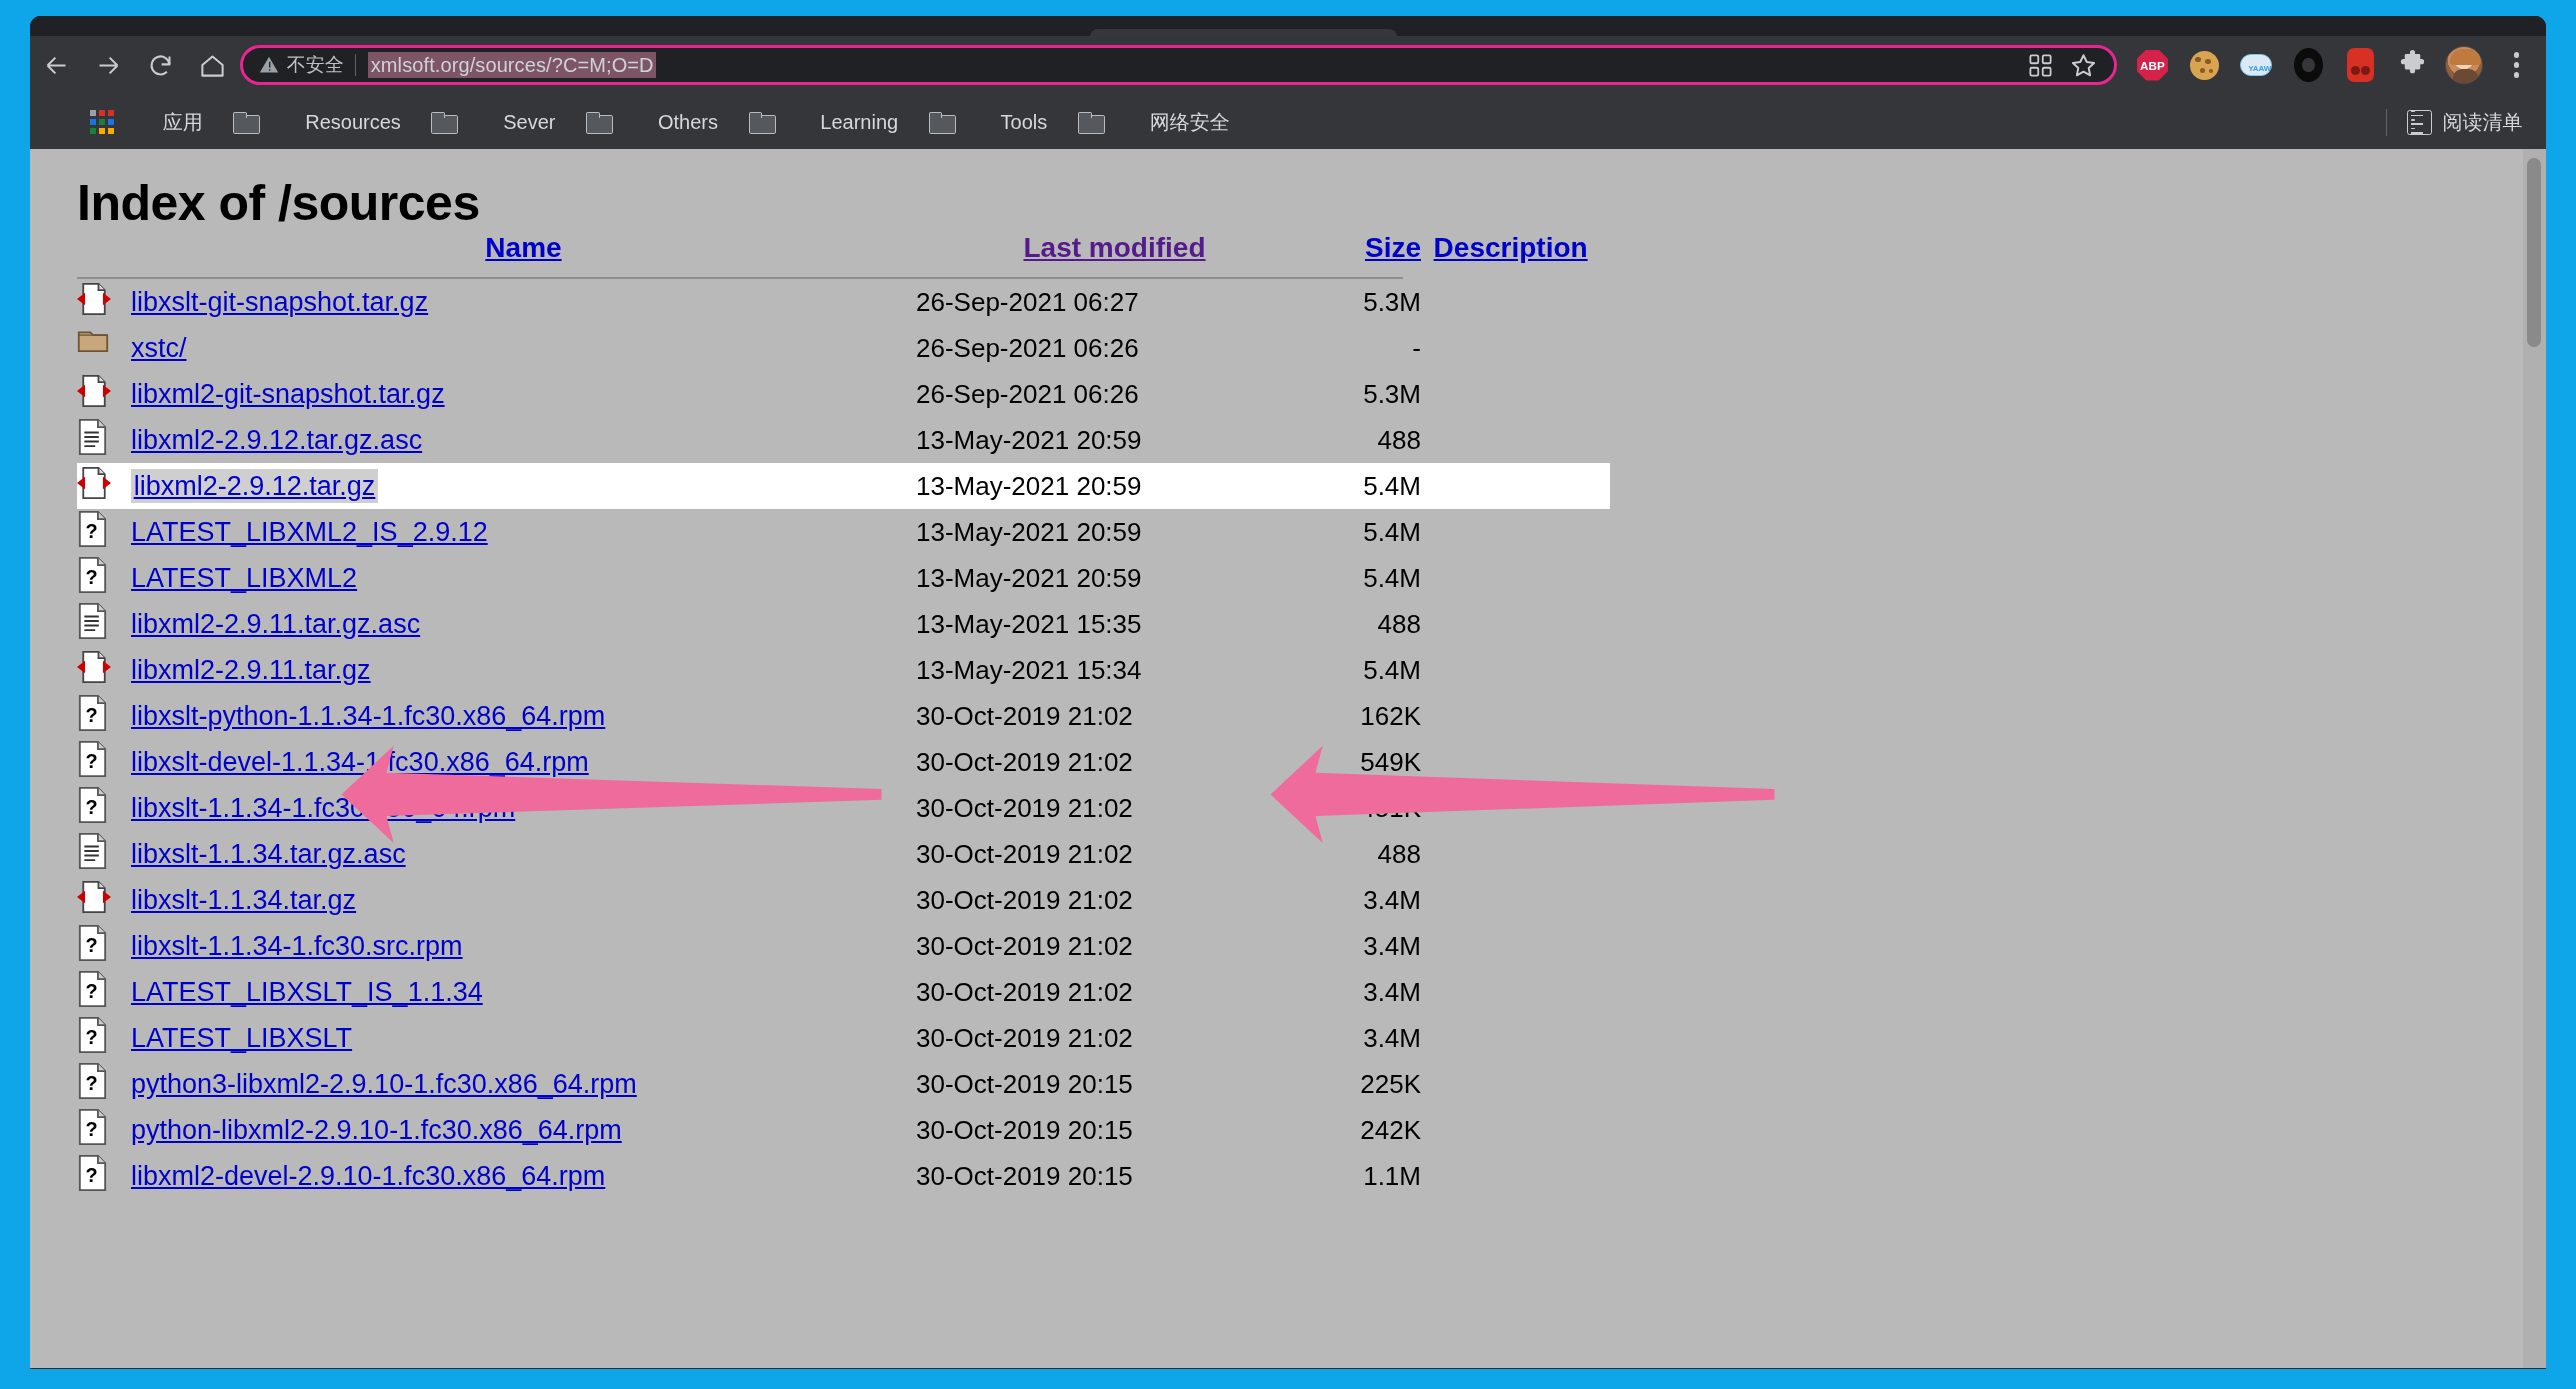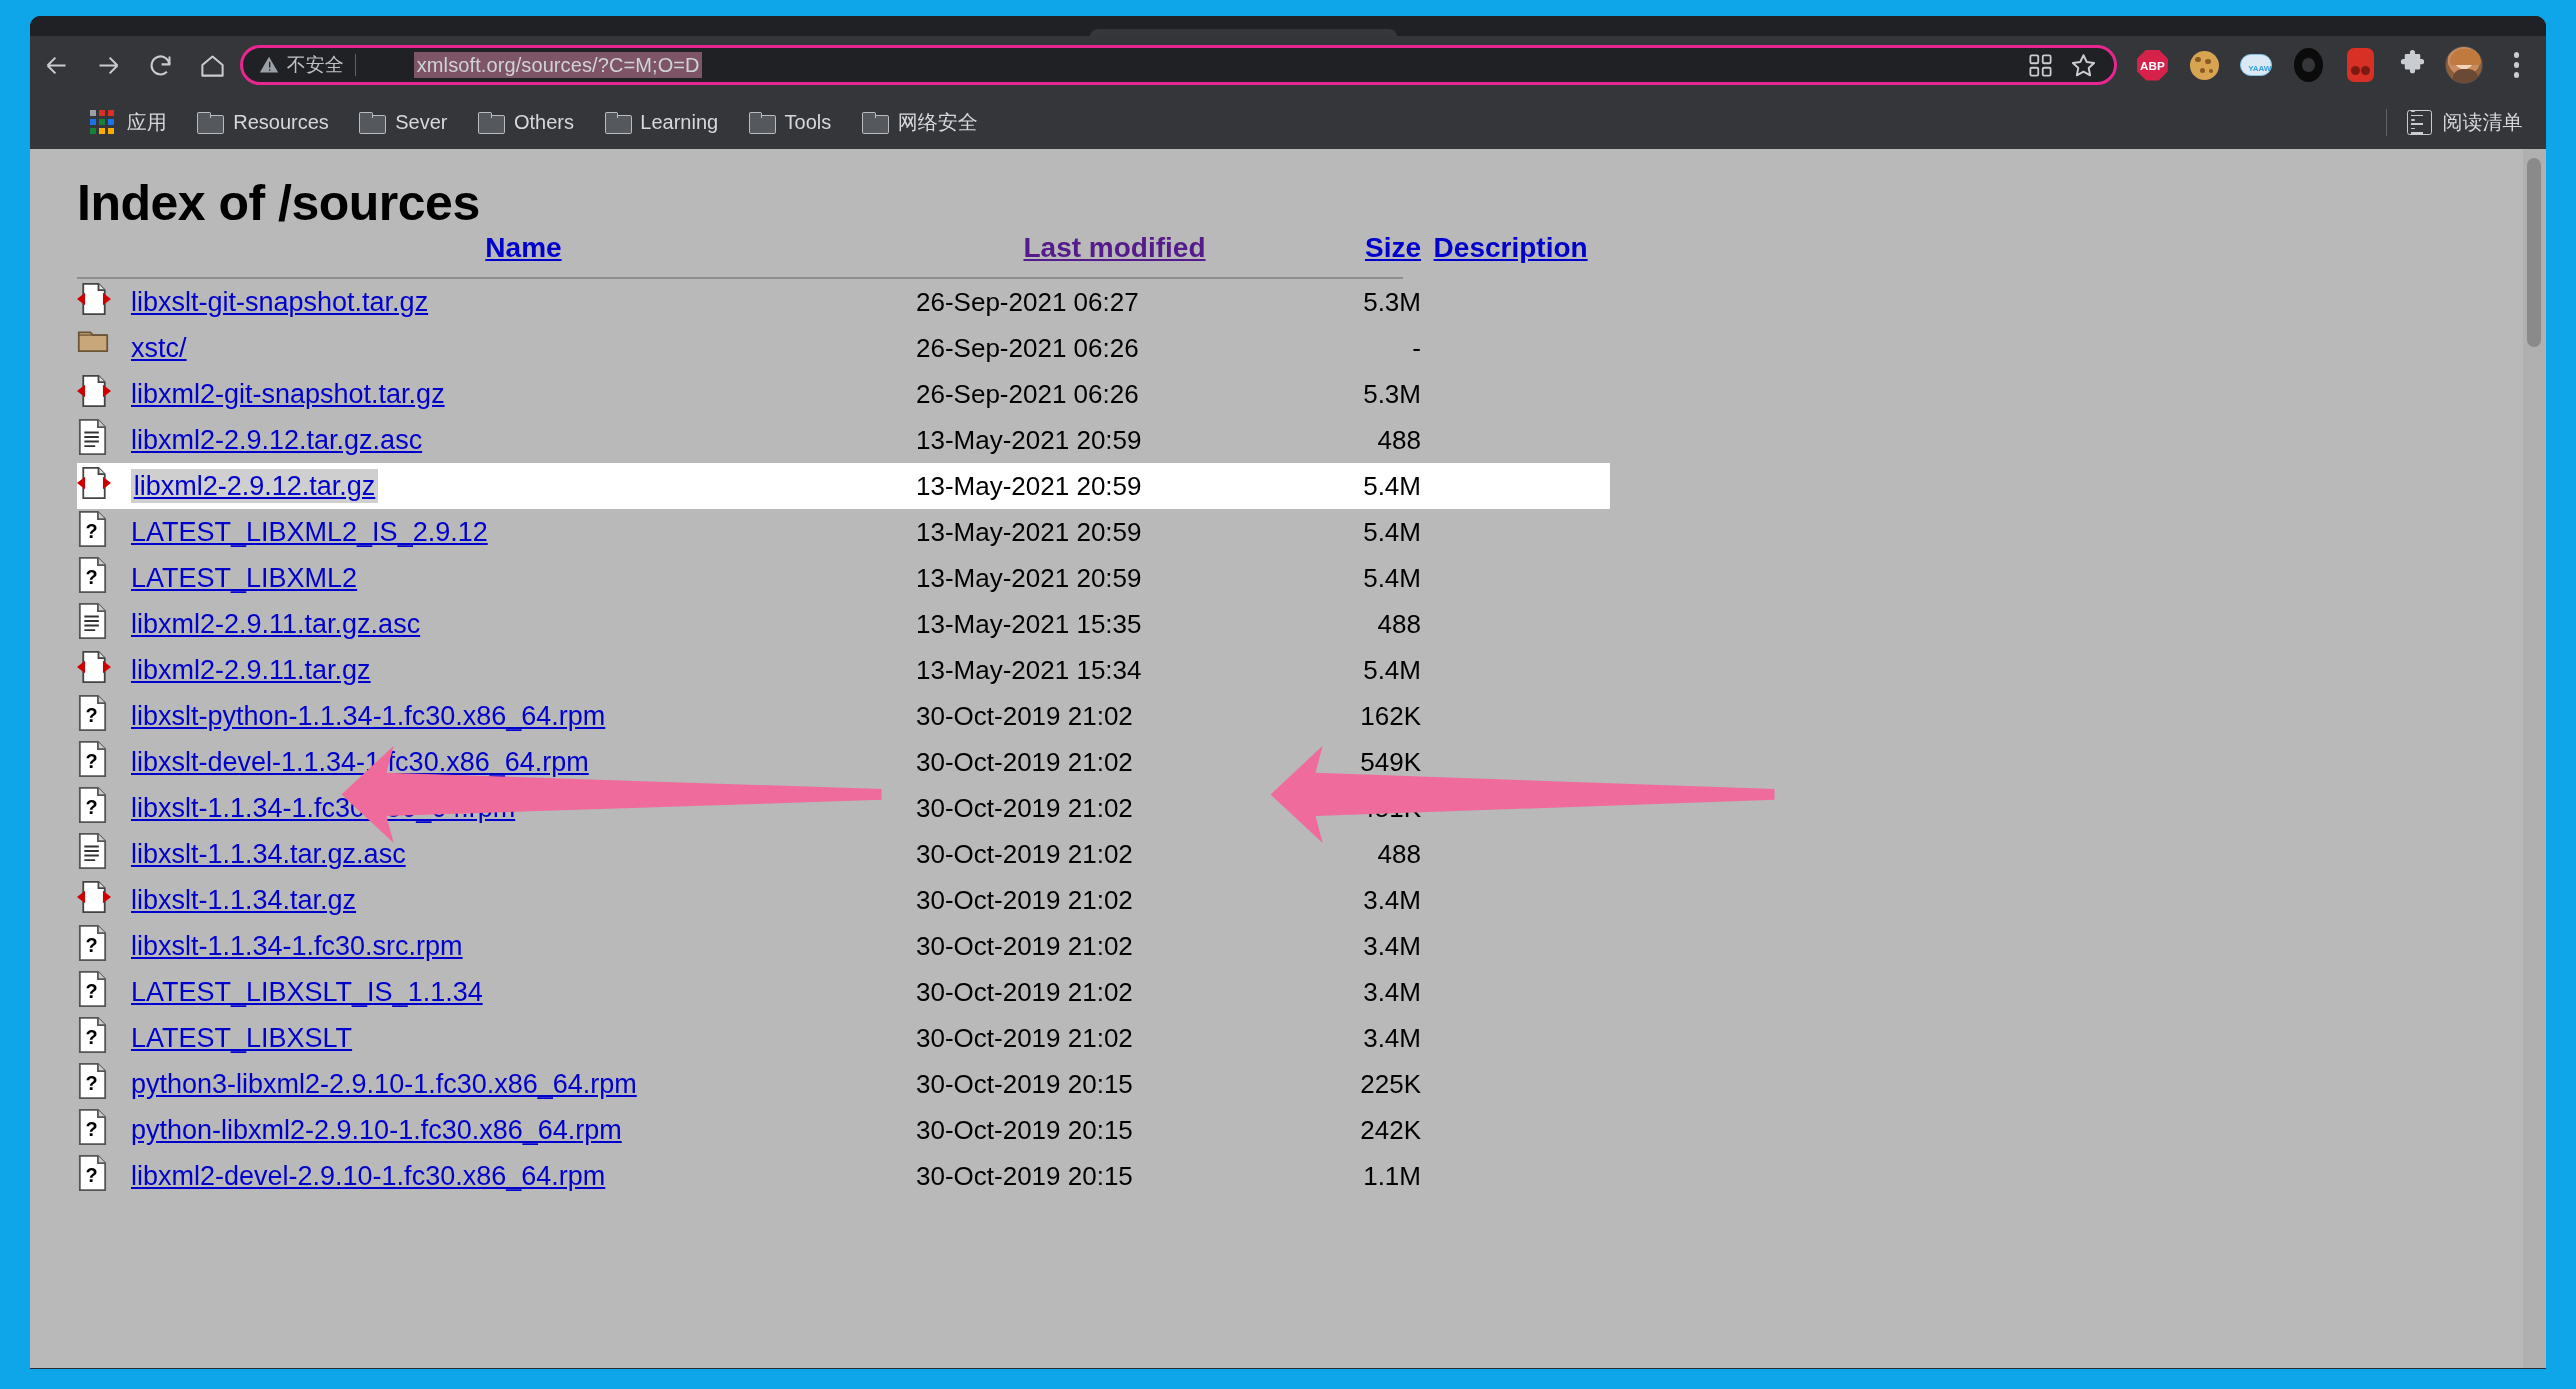--- a/index.html
+++ b/index.html
@@ -44,21 +44,21 @@
     background: #202124; border-radius: 20px;
     display: flex; align-items: center;
     border: 3.6px solid #e8268f;
     padding-left: 16px;
   }
   .warn-icon { width: 20px; height: 20px; flex: none; margin-right: 8px; color: #9aa0a6; }
   .warn-text { color: #bdc1c6; font-size: 19px; white-space: nowrap; }
   .omni-sep { width: 0.9px; height: 21.6px; background: #5f6368; margin: 0 11.7px; flex: none; }
   .url-sel {
     background: #7d5566; color: #cfd2d6; font-size: 20px;
-    padding: 1.8px 2.7px; white-space: nowrap; letter-spacing: 0.1px; margin-left: 46px;
+    padding: 1.8px 2.7px; white-space: nowrap; letter-spacing: 0.1px;
   }
   .omni-right { margin-left: auto; display: flex; align-items: center; padding-right: 9px; }
   .omni-icon { width: 43px; height: 43px; display: flex; align-items: center; justify-content: center; color: #c9ccd0; }
 
   .ext-row { display: flex; align-items: center; padding: 0 3.6px; flex: none; }
   .ext { width: 52px; height: 52px; display: flex; align-items: center; justify-content: center; flex: none; }
   .abp {
     width: 31px; height: 31px; background: #d6224a; color: #fff;
     clip-path: polygon(30% 0,70% 0,100% 30%,100% 70%,70% 100%,30% 100%,0 70%,0 30%);
     font-size: 11.7px; font-weight: bold; display: flex; align-items: center; justify-content: center;
@@ -86,21 +86,21 @@
   .avatar .hair { position:absolute; left:3.6px; top:1.8px; width:31px; height:16px; background:#c07a3e; border-radius: 15.3px 15.3px 3.6px 3.6px;}
   .avatar .body { position:absolute; left:6.3px; bottom:0; width:25px; height:14.4px; background:#6b4a35; border-radius: 9px 9px 0 0;}
   .kebab { width: 52px; height: 52px; display: flex; flex-direction: column; align-items: center; justify-content: center; gap: 4.5px; flex: none; }
   .kebab i { width: 5.4px; height: 5.4px; border-radius: 50%; background: #c9ccd0; display: block; }
 
   
   .bookmarks {
     height: 56px; background: #35363a; display: flex; align-items: center;
     padding-left: 51px; position: relative;
   }
-  .bm { display: flex; align-items: center; height: 41px; padding: 0 9px; margin-right: 12.6px; flex: none; }
+  .bm { display: flex; align-items: center; height: 41px; padding: 0 9px; margin-right: 12.6px; flex: none; gap: 36px; }
   .bm-label { color: #d6d8da; font-size: 20px; white-space: nowrap; }
   .grid-icon { display: grid; grid-template-columns: repeat(3, 6.3px); grid-template-rows: repeat(3, 6.3px); gap: 2.7px; margin-right: 12.6px; }
   .grid-icon i { display: block; width: 6.3px; height: 6.3px; }
   .folder-icon { width: 25px; height: 20px; margin-right: 10.8px; position: relative; flex: none; }
   .folder-icon:before {
     content:""; position:absolute; left:0; top:2.7px; width:25px; height:17px;
     border: 1.8px solid #b9bcc0; border-radius: 1.8px; background: #55585c;
   }
   .folder-icon:after {
     content:""; position:absolute; left:0; top:0px; width:11.7px; height:5.4px;

